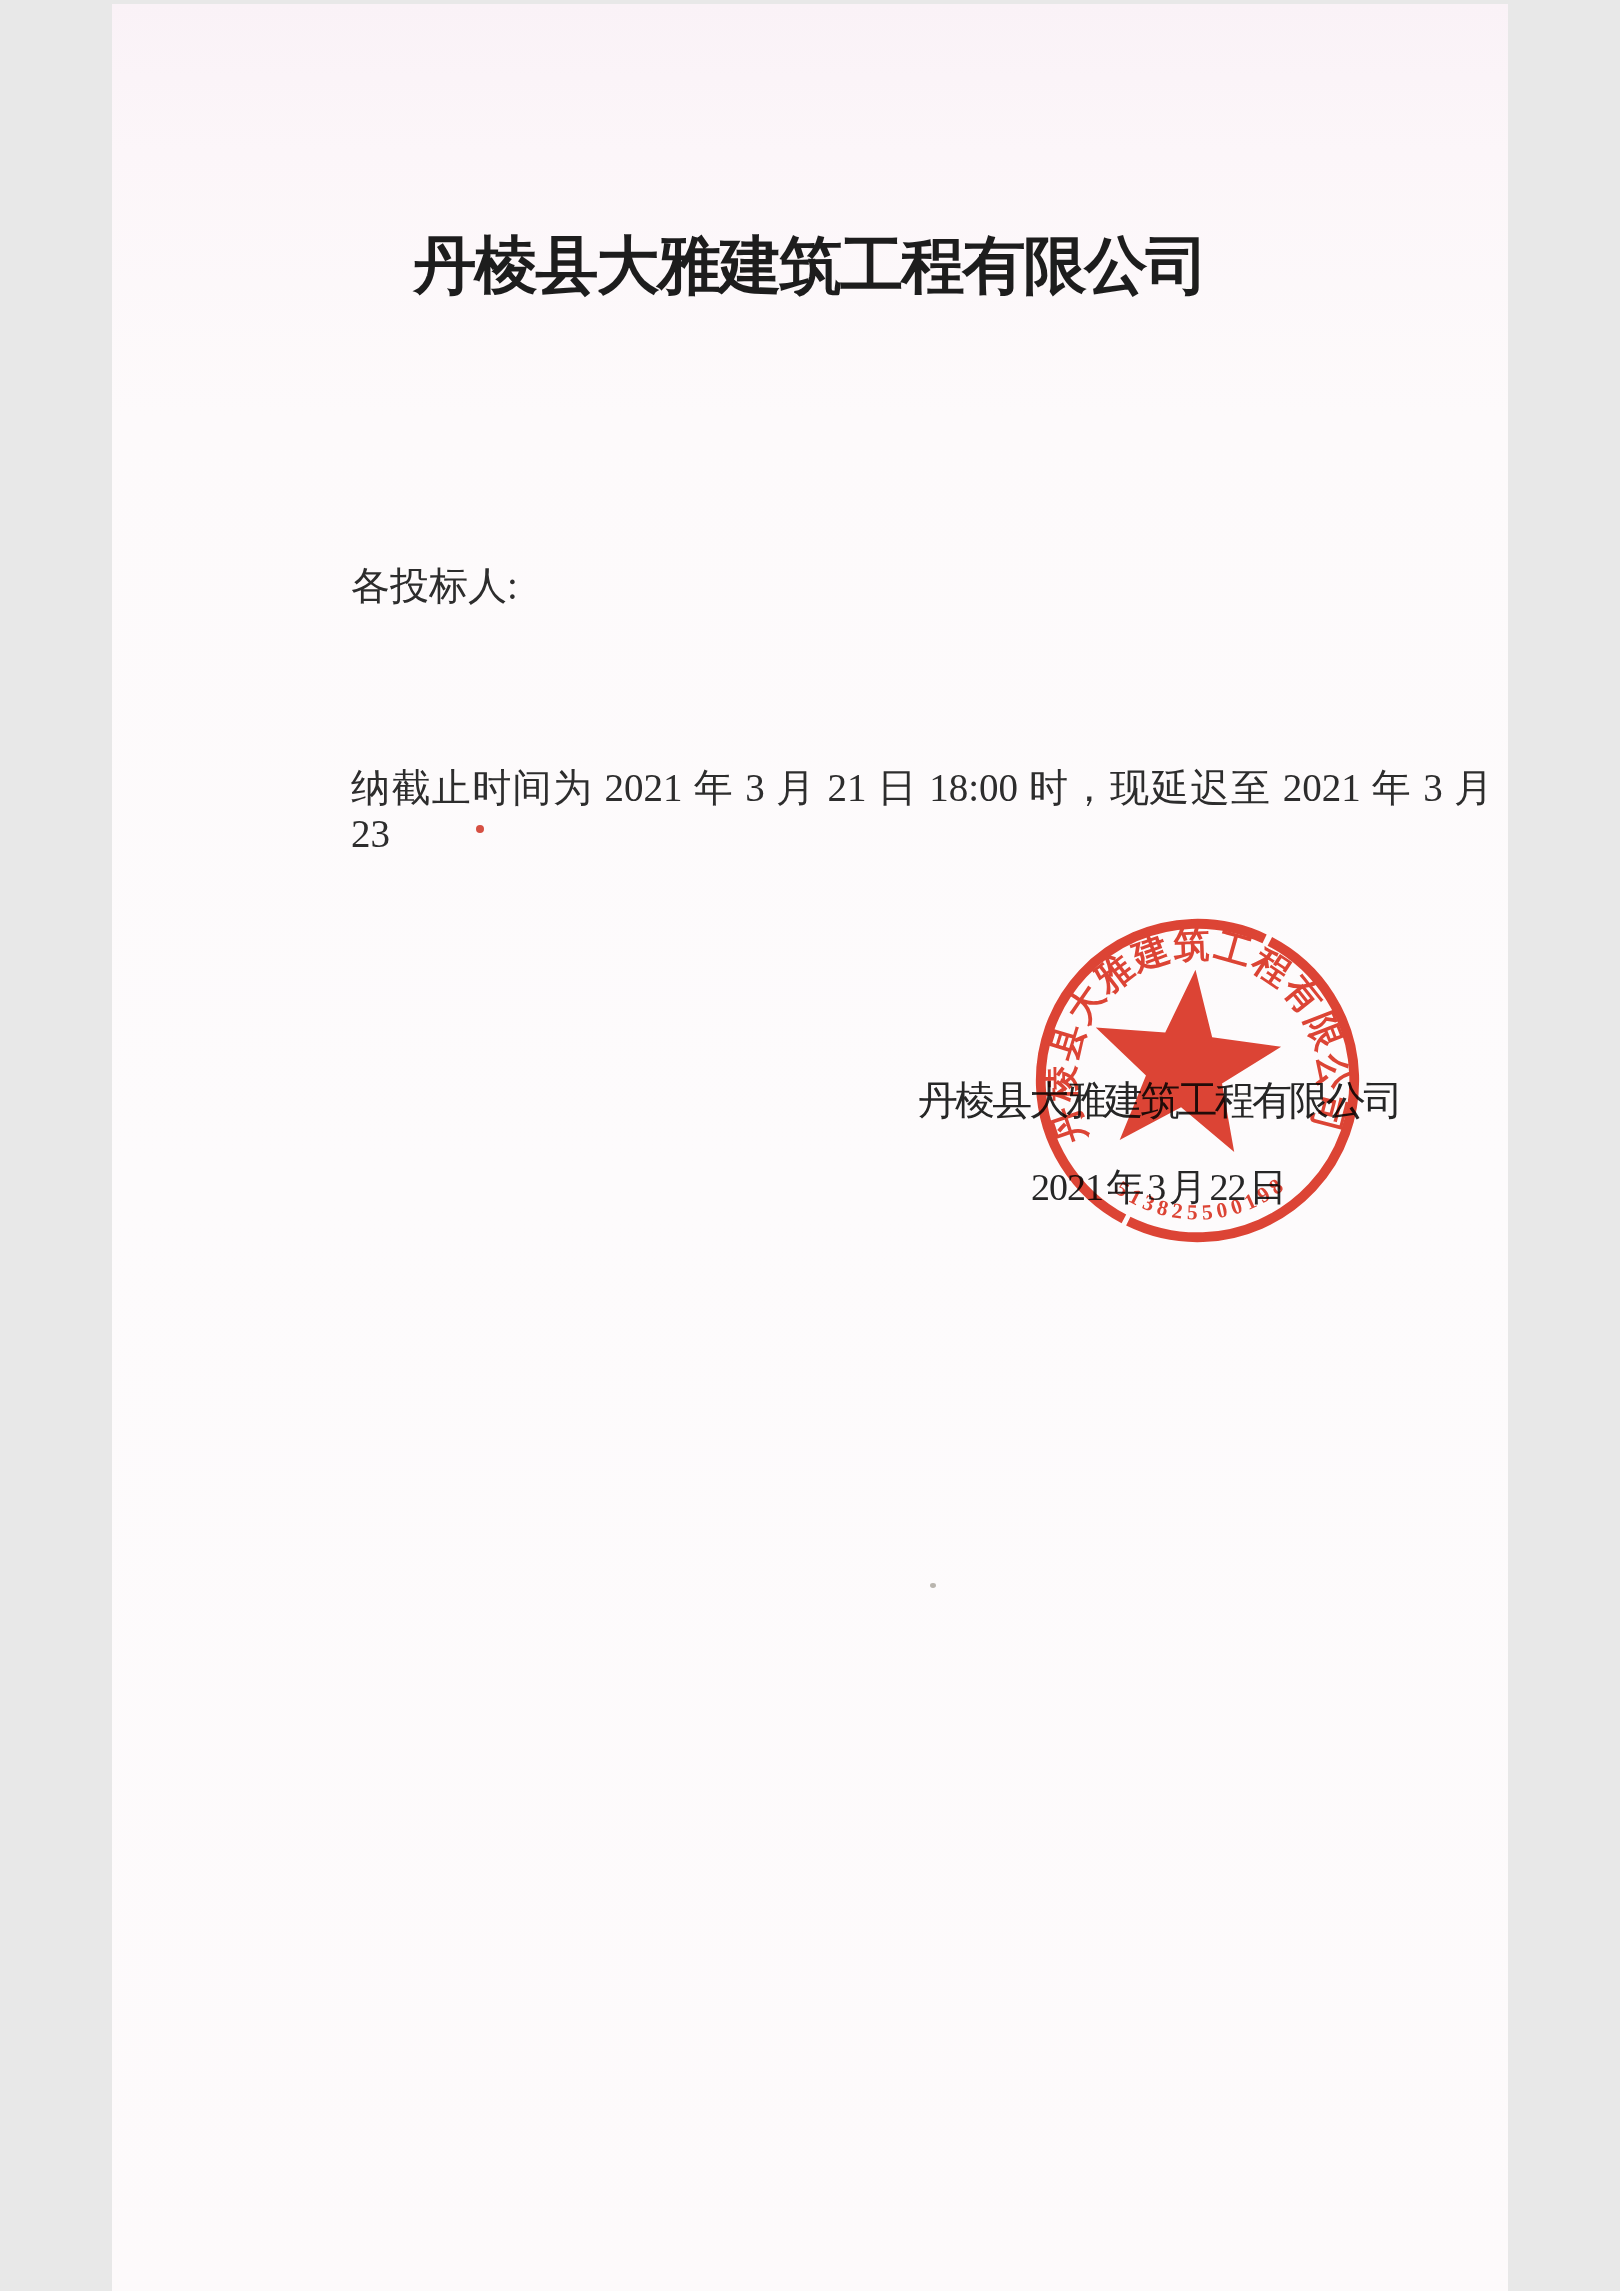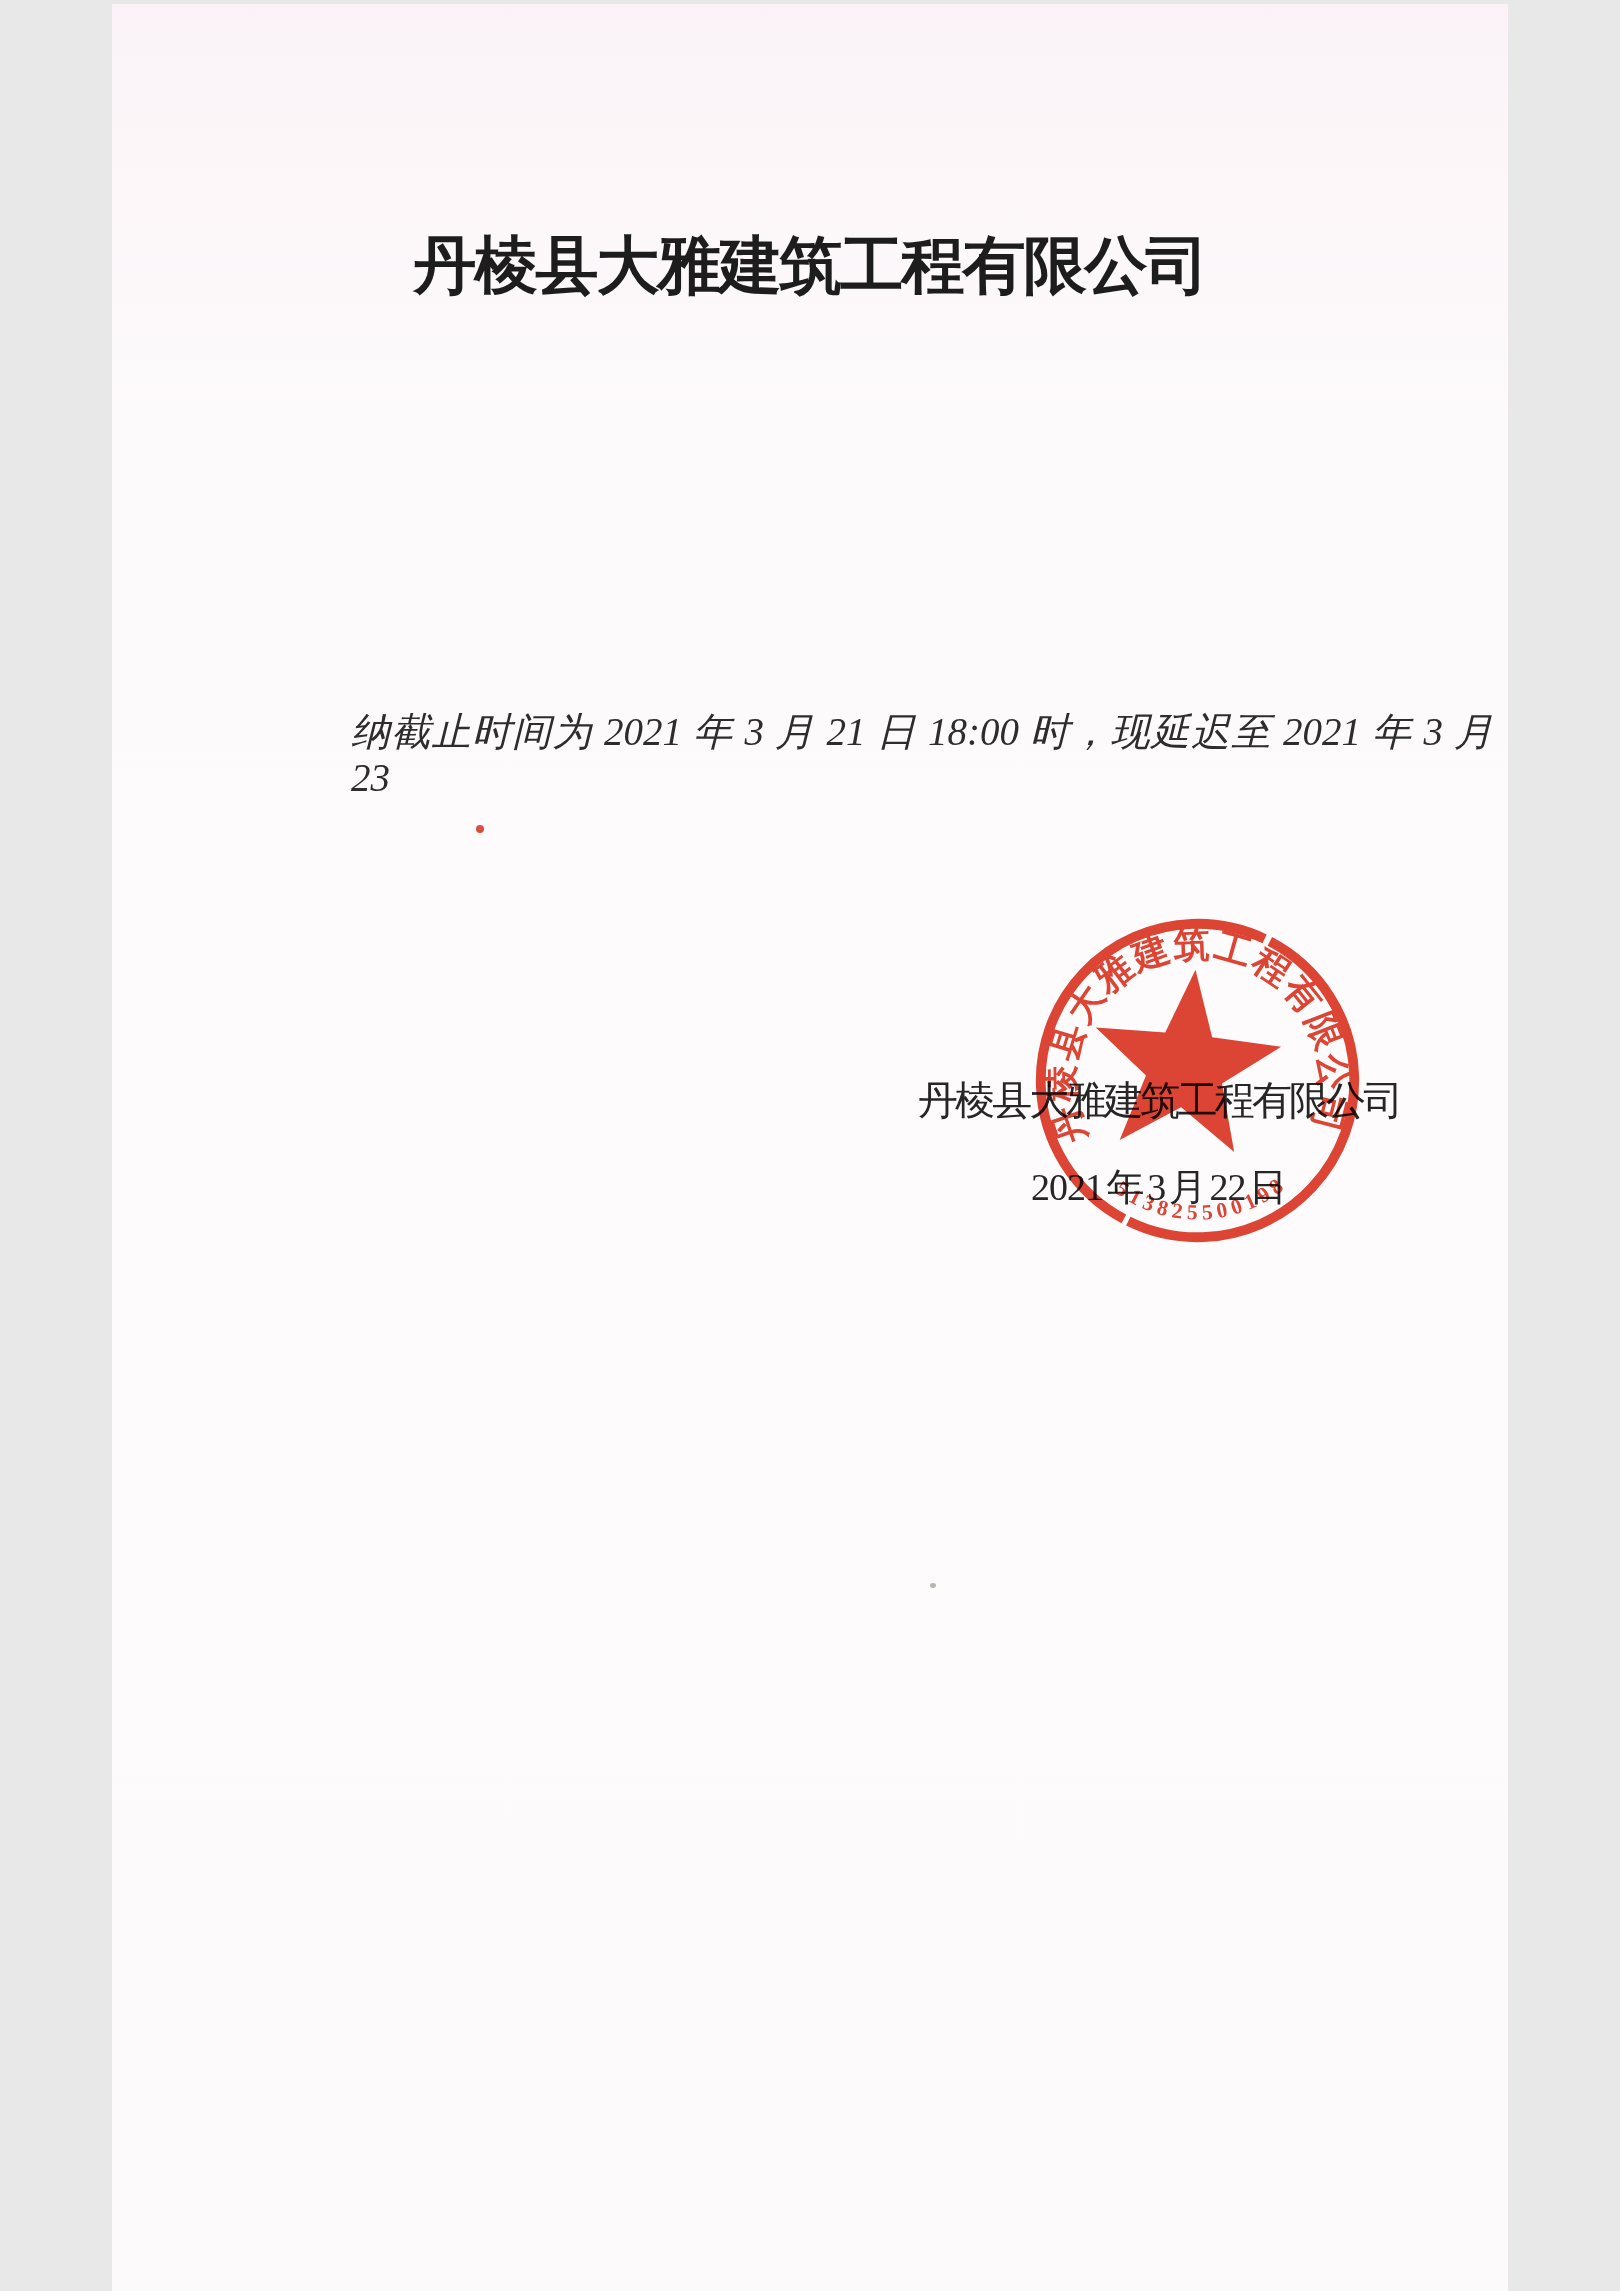--- a/index.html
+++ b/index.html
@@ -27,21 +27,21 @@
   .bodytext {
     position: absolute;
     left: 239px; width: 1142px;
     font-size: 39px; line-height: 1.18;
     color: #2d2d2d;
     white-space: pre-wrap;
   }
   .jst { text-align: justify; text-align-last: justify; }
   #salutation { top: 559px; }
   #pline0 { top: 651px; text-indent: 76px; }
-  #pline1 { top: 705px; font-style: italic; }
+  #pline1 { top: 761px; }
   #pline2 { top: 839px; }
   #pline3 { top: 933px; word-spacing: -5.9px; letter-spacing: -0.5px; }
   #sig-company {
     position: absolute; left: 806px; top: 1075px;
     font-size: 40px; letter-spacing: -2.9px; line-height: 1.1;
     color: #262626;
   }
   #sig-date {
     position: absolute; left: 919px; top: 1163px;
     font-size: 38px; word-spacing: -4.9px; letter-spacing: -1px; line-height: 1.1;
@@ -70,20 +70,21 @@
   #speck-gray { left: 818px; top: 1579px; width: 5.9px; height: 4.9px; background: #9b978d; opacity: .7; }
 </style>
 </head>
 <body>
 
 <div class="page">
 
   <h1 class="title" id="title1">丹棱县大雅建筑工程有限公司</h1>
 
 
+  <div class="bodytext" id="salutation">各投标人:</div>
 
 
   <div class="bodytext jst" id="pline1">纳截止时间为 2021 年 3 月 21 日 18:00 时，现延迟至 2021 年 3 月 23</div>
 
 
 
   <div id="sig-company">丹棱县大雅建筑工程有限公司</div>
 
   <div id="sig-date">2021 年 3 月 22 日</div>
 

